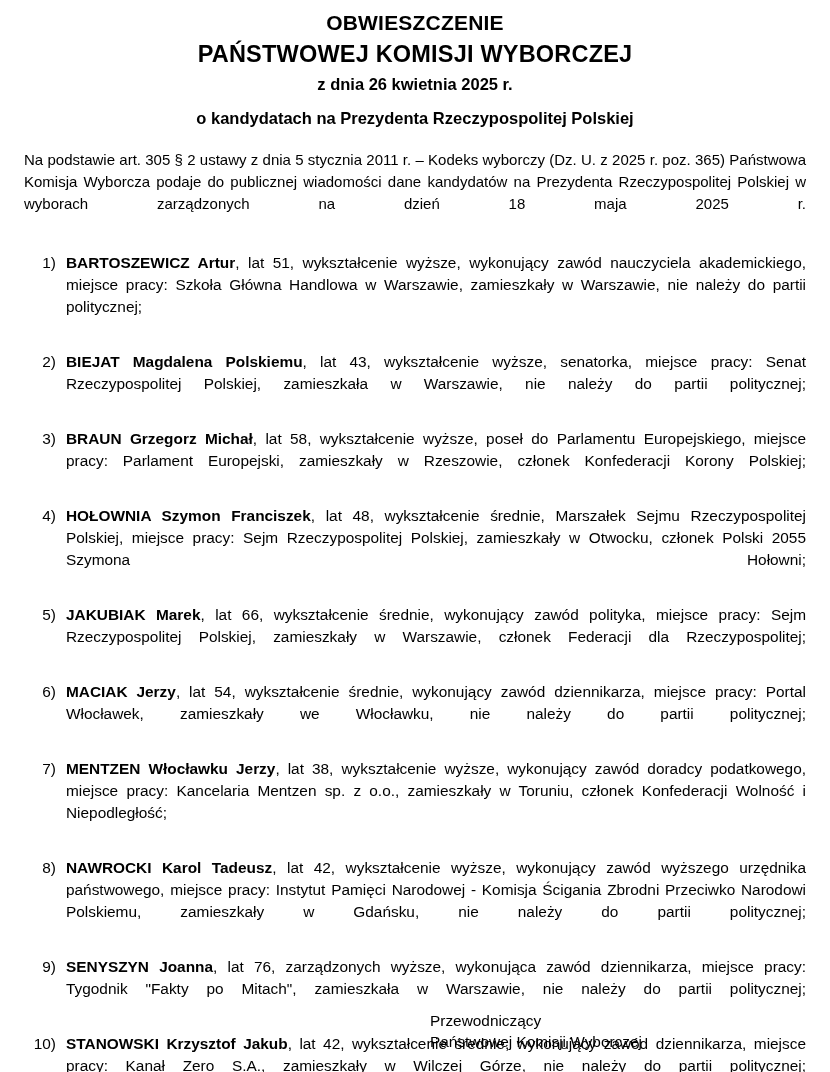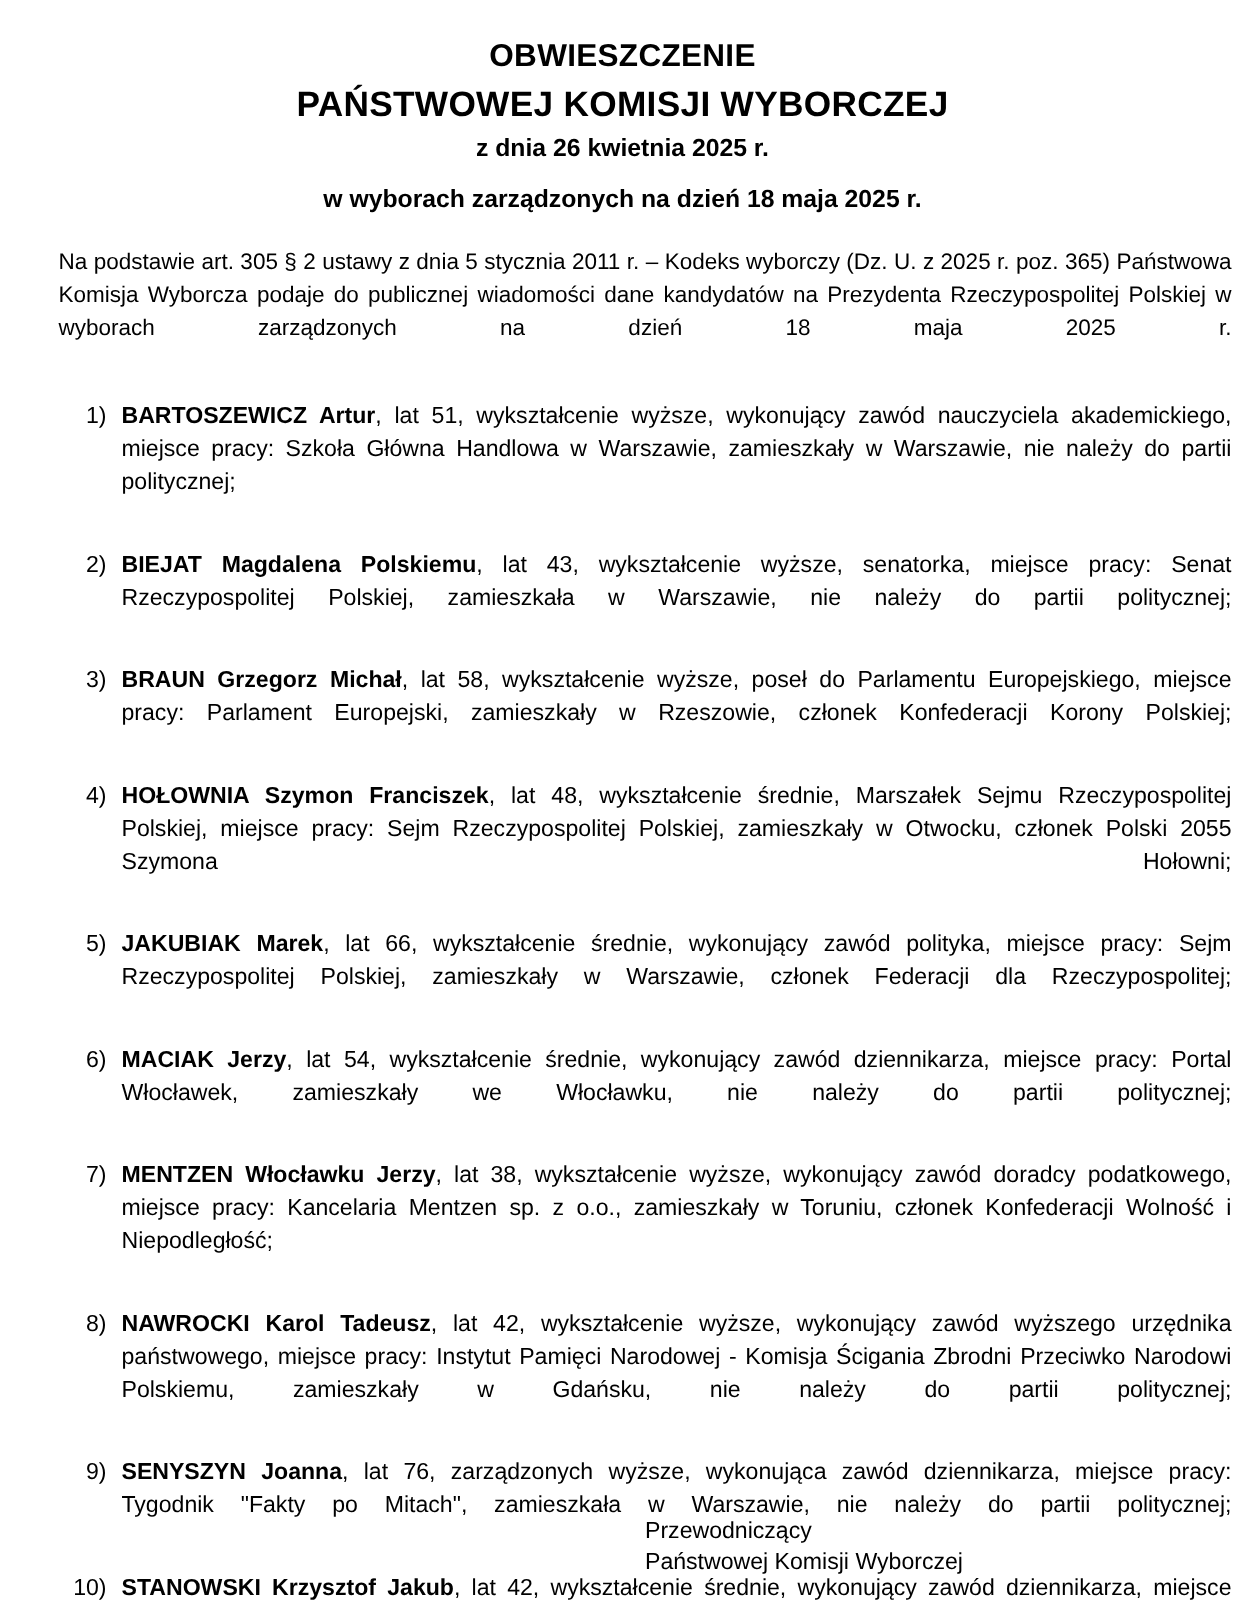--- a/index.html
+++ b/index.html
@@ -12,21 +12,21 @@
     height: 1072px;
     font-family: "Liberation Sans", sans-serif;
     color: #000000;
     -webkit-font-smoothing: antialiased;
   }
   .page {
     position: relative;
     width: 830px;
     height: 1072px;
     box-sizing: border-box;
-    padding: 15px;
+    padding: 0;
     overflow: hidden;
   }
 
   
   .heading {
     padding-top: 10px;
     text-align: center;
   }
   .title-line-1 {
     font-size: 21px;
@@ -122,21 +122,21 @@
 </style>
 </head>
 <body>
 
 <div class="page">
 
   <div class="heading">
     <div class="title-line-1">OBWIESZCZENIE</div>
     <div class="title-line-2">PAŃSTWOWEJ KOMISJI WYBORCZEJ</div>
     <div class="title-date">z dnia 26 kwietnia 2025 r.</div>
-    <div class="subtitle-line">w wyborach zarządzonych na dzień 18 maja 2025 r.</div>
+    <div class="subtitle-line">o kandydatach na Prezydenta Rzeczypospolitej Polskiej</div>
   </div>
 
   <div class="content">
     <p class="intro">Na podstawie art. 305 § 2 ustawy z dnia 5 stycznia 2011 r. – Kodeks wyborczy (Dz. U. z 2025 r. poz. 365) Państwowa Komisja Wyborcza podaje do publicznej wiadomości dane kandydatów na Prezydenta Rzeczypospolitej Polskiej w wyborach zarządzonych na dzień 18 maja 2025 r.</p>
 
     <ol class="candidate-list">
         <li class="candidate-item"><span class="candidate-num">1)</span><span class="candidate-name">BARTOSZEWICZ Artur</span><span class="candidate-details">, lat 51, wykształcenie wyższe, wykonujący zawód nauczyciela akademickiego, miejsce pracy: Szkoła Główna Handlowa w Warszawie, zamieszkały w Warszawie, nie należy do partii politycznej;</span></li>
         <li class="candidate-item"><span class="candidate-num">2)</span><span class="candidate-name">BIEJAT Magdalena Polskiemu</span><span class="candidate-details">, lat 43, wykształcenie wyższe, senatorka, miejsce pracy: Senat Rzeczypospolitej Polskiej, zamieszkała w Warszawie, nie należy do partii politycznej;</span></li>
         <li class="candidate-item"><span class="candidate-num">3)</span><span class="candidate-name">BRAUN Grzegorz Michał</span><span class="candidate-details">, lat 58, wykształcenie wyższe, poseł do Parlamentu Europejskiego, miejsce pracy: Parlament Europejski, zamieszkały w Rzeszowie, członek Konfederacji Korony Polskiej;</span></li>
         <li class="candidate-item"><span class="candidate-num">4)</span><span class="candidate-name">HOŁOWNIA Szymon Franciszek</span><span class="candidate-details">, lat 48, wykształcenie średnie, Marszałek Sejmu Rzeczypospolitej Polskiej, miejsce pracy: Sejm Rzeczypospolitej Polskiej, zamieszkały w Otwocku, członek Polski 2055 Szymona Hołowni;</span></li>

